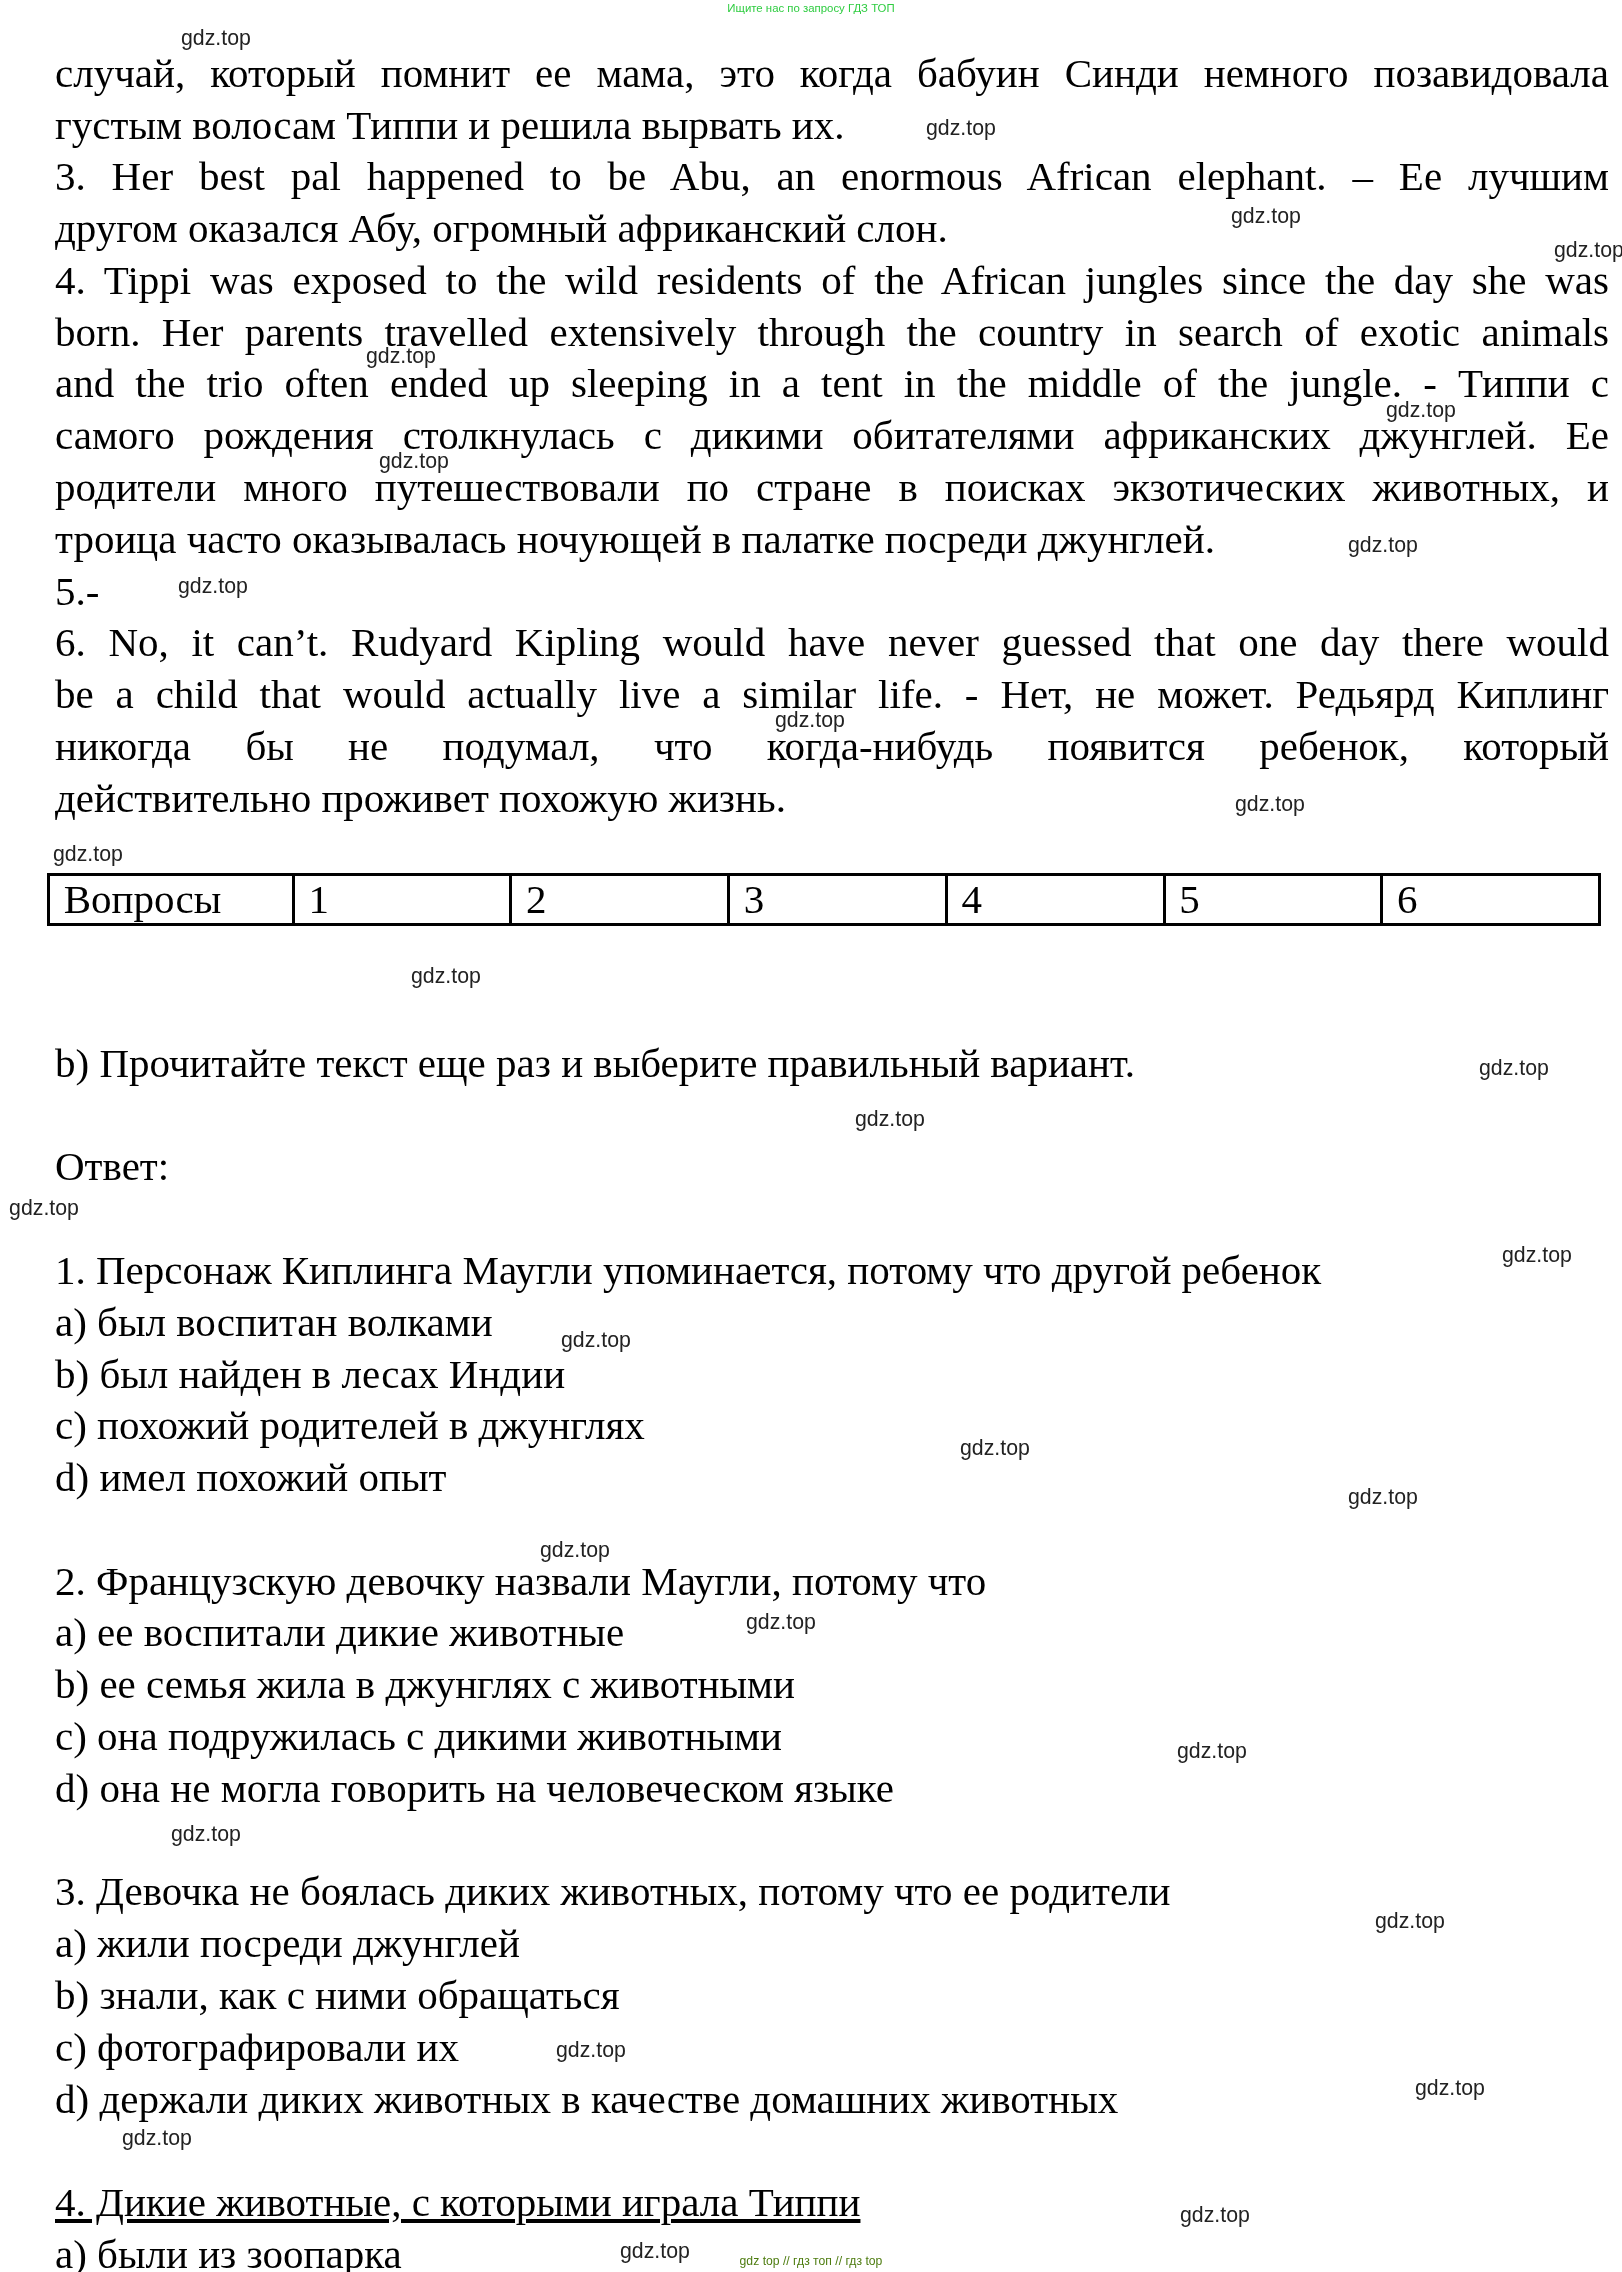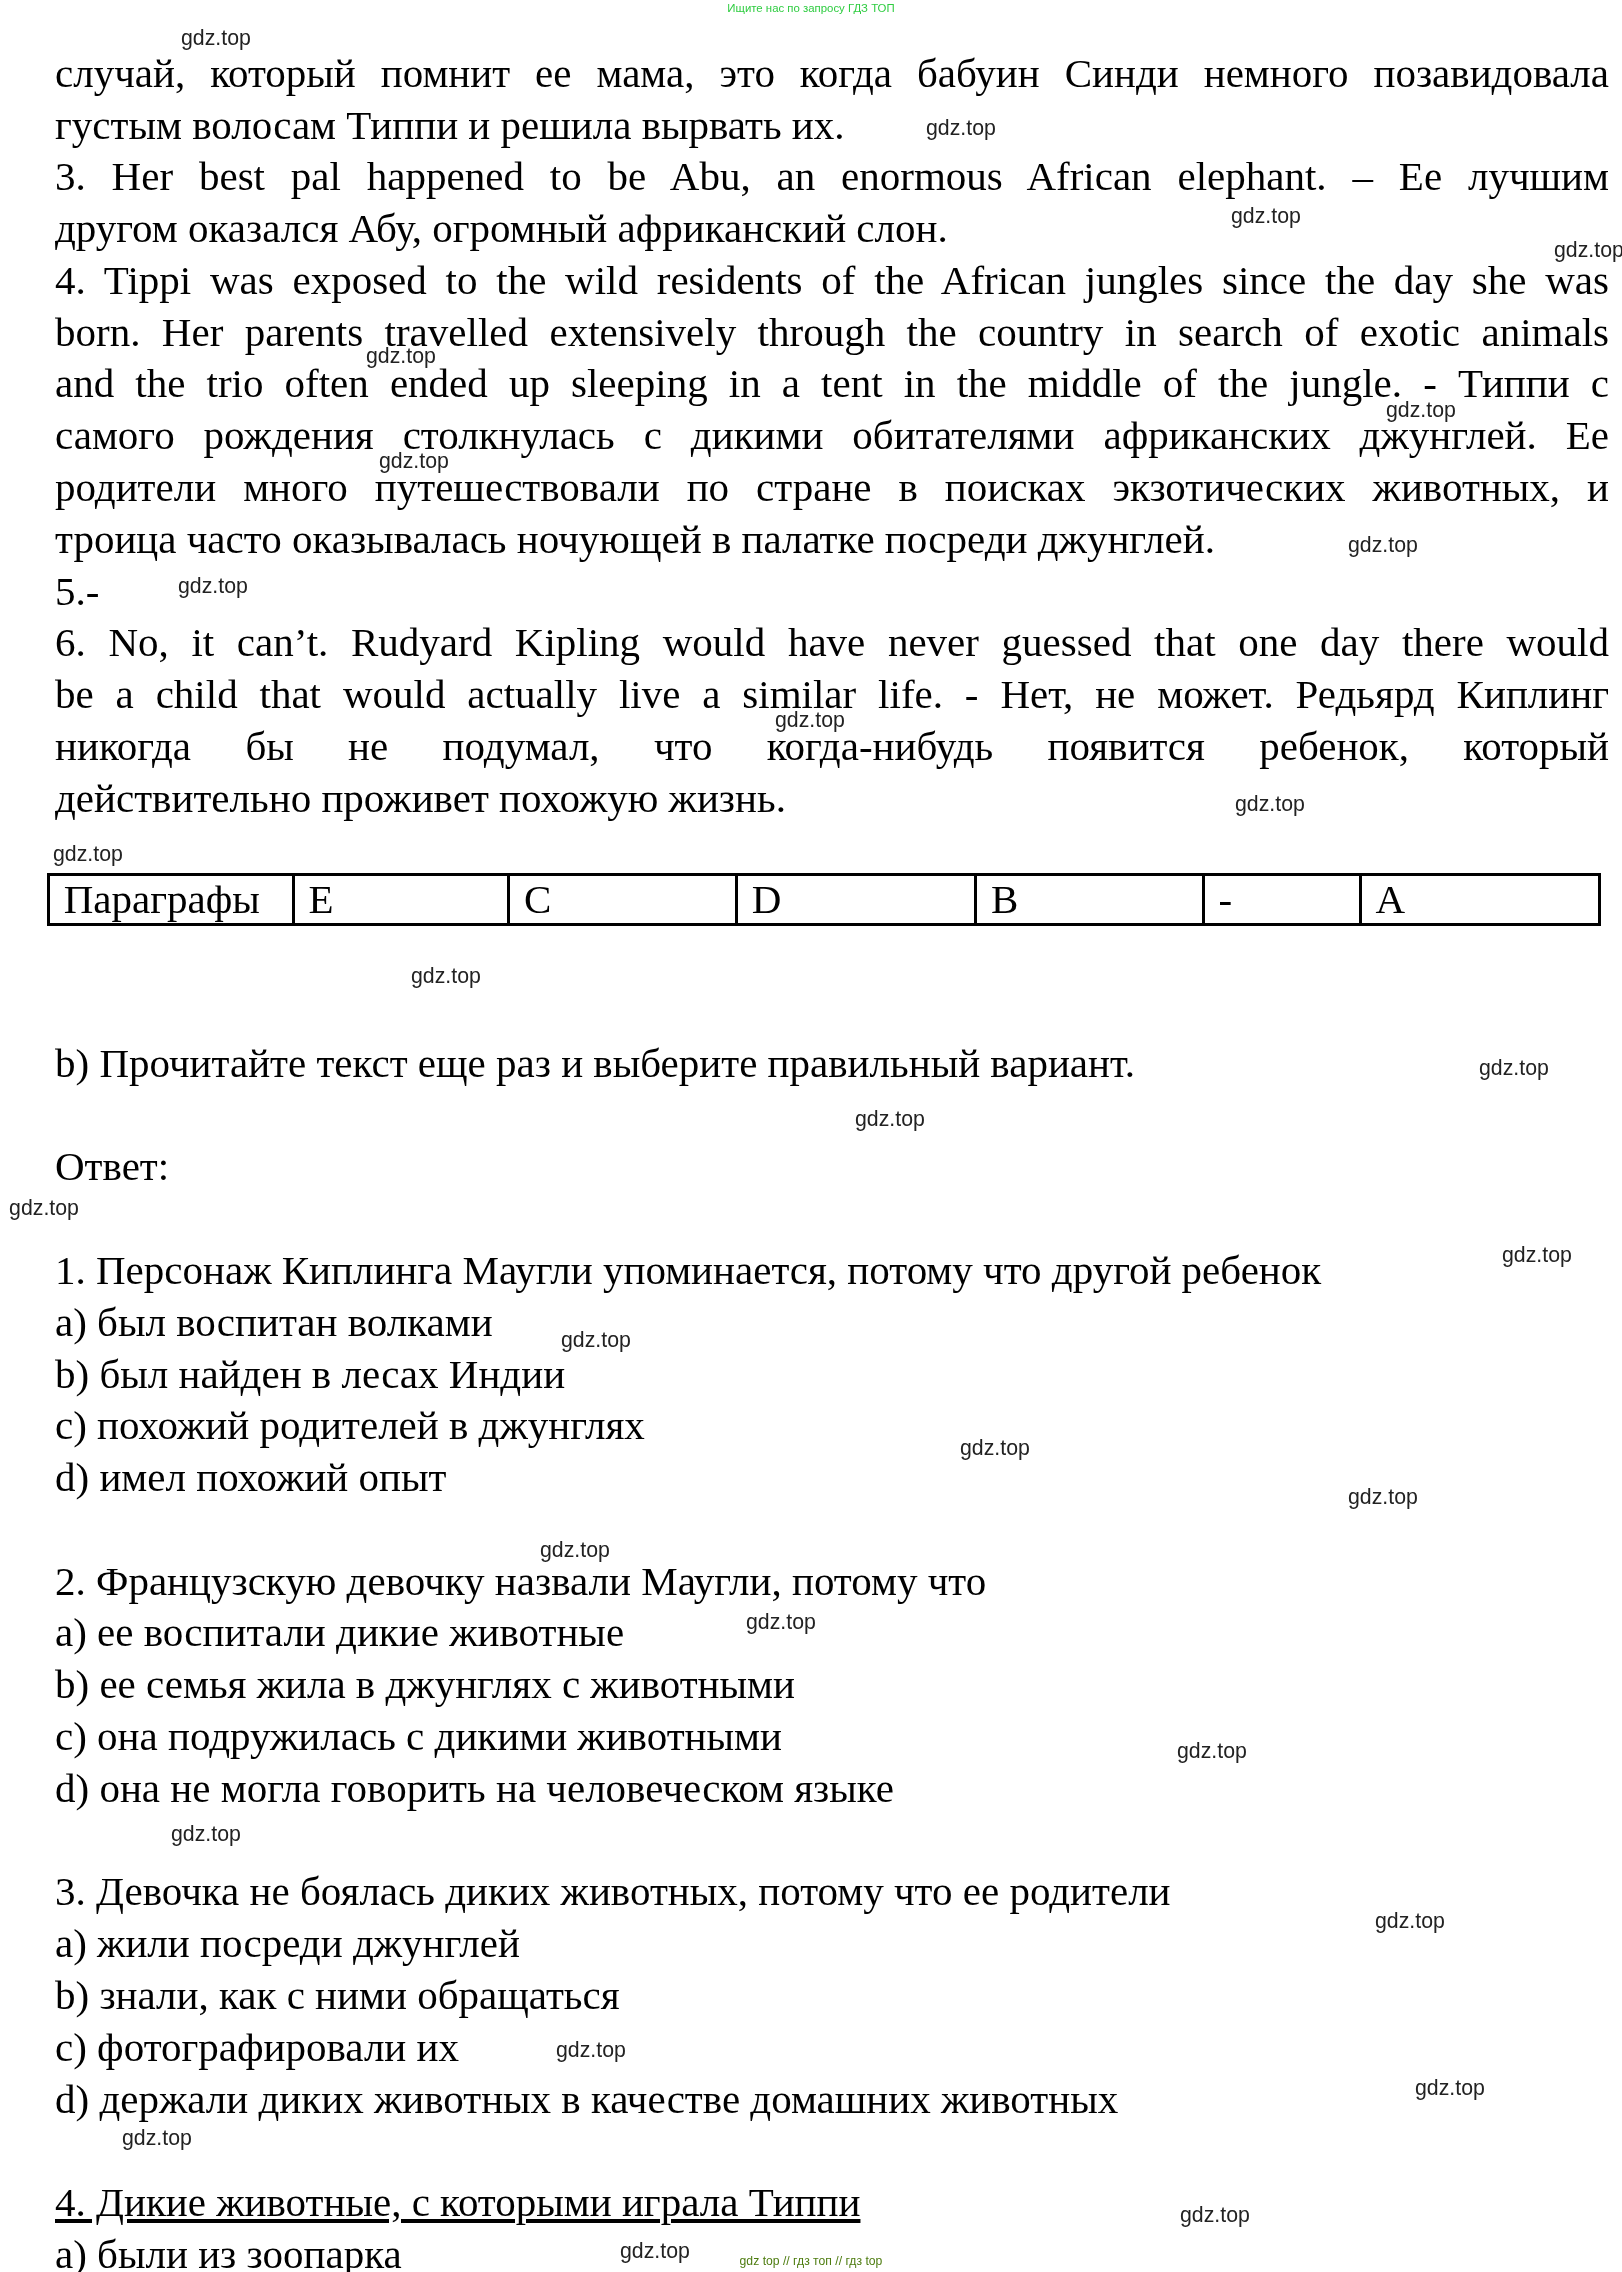--- a/index.html
+++ b/index.html
@@ -36,28 +36,28 @@
 <div class="line justify" style="top:463px;">родители много путешествовали по стране в поисках экзотических животных, и</div>
 <div class="line" style="top:515px;">троица часто оказывалась ночующей в палатке посреди джунглей.</div>
 <div class="line" style="top:567px;">5.-</div>
 <div class="line justify" style="top:618px;">6. No, it can’t. Rudyard Kipling would have never guessed that one day there would</div>
 <div class="line justify" style="top:670px;">be a child that would actually live a similar life. - Нет, не может. Редьярд Киплинг</div>
 <div class="line justify" style="top:722px;">никогда бы не подумал, что когда-нибудь появится ребенок, который</div>
 <div class="line" style="top:774px;">действительно проживет похожую жизнь.</div>
 
 <table class="answers">
   <tbody>
-  <tr>
-    <td class="hdr">Параграфы</td>
-    <td>E</td>
-    <td>C</td>
-    <td>D</td>
-    <td>B</td>
-    <td>-</td>
-    <td>A</td>
+      <tr>
+    <td class="hdr">Вопросы</td>
+    <td>1</td>
+    <td>2</td>
+    <td>3</td>
+    <td>4</td>
+    <td>5</td>
+    <td>6</td>
   </tr>
 </tbody>
   </table>
 
 <div class="line" style="top:1039px;">b) Прочитайте текст еще раз и выберите правильный вариант.</div>
 <div class="line" style="top:1142px;">Ответ:</div>
 
 <div class="line" style="top:1246px;">1. Персонаж Киплинга Маугли упоминается, потому что другой ребенок</div>
 <div class="line" style="top:1298px;">a) был воспитан волками</div>
 <div class="line" style="top:1350px;">b) был найден в лесах Индии</div>

